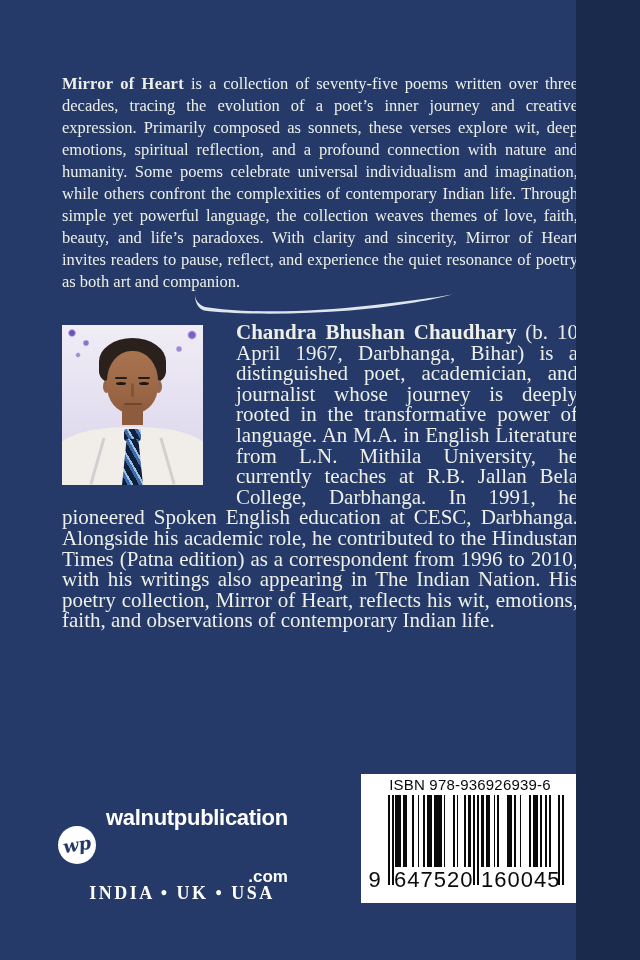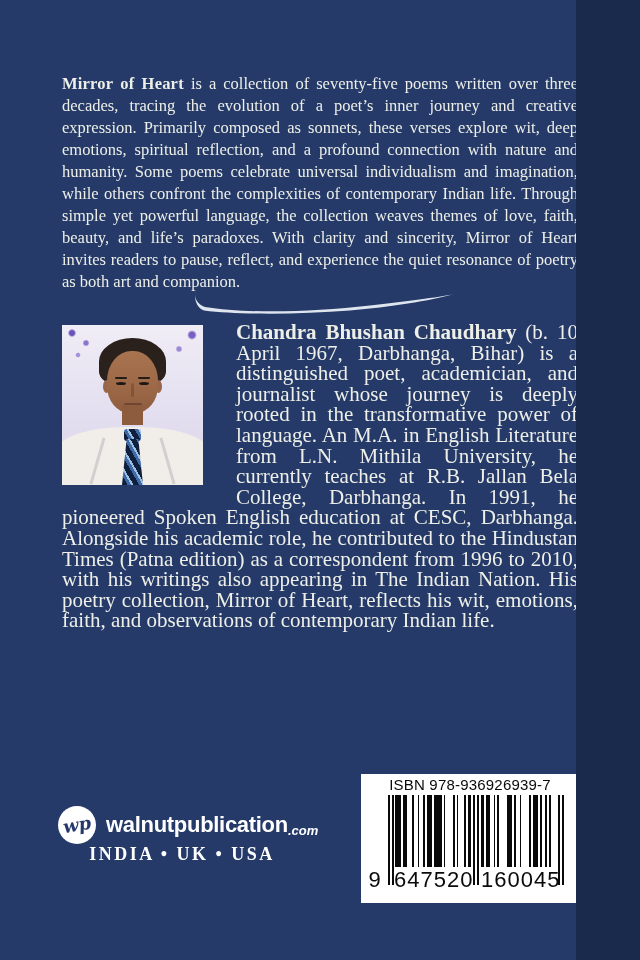--- a/index.html
+++ b/index.html
@@ -70,23 +70,23 @@
     background:repeating-linear-gradient(60deg,#101f3d 0 5px,#3f6aa8 5px 8px,#9cc0e2 8px 10px);}
 
   
   .publisher{position:absolute;left:44px;top:806px;width:276px;color:#ffffff;
     font-family:"Liberation Sans", sans-serif;}
   .pub-row{display:flex;align-items:center;gap:10px;padding-left:14px;}
   .pub-circle{width:38px;height:38px;border-radius:50%;background:#ffffff;
     display:flex;align-items:center;justify-content:center;flex:0 0 auto;}
   .pub-monogram{font-family:"DejaVu Serif", serif;font-style:italic;font-weight:bold;
     font-size:18px;color:#24396a;transform:rotate(-10deg);line-height:1;}
-  .pub-text{display:flex;}
+  .pub-text{display:flex;flex-direction:column;gap:40px;}
   .pub-name{font-weight:bold;font-size:22px;letter-spacing:-.3px;line-height:24px;}
-  .pub-com{align-self:flex-end;font-weight:bold;font-size:13px;line-height:13px;margin-top:0px;font-style:italic;}
+  .pub-com{align-self:flex-end;font-weight:bold;font-size:17px;line-height:13px;margin-top:0px;}
   .pub-regions{margin-top:0;text-align:center;font-family:"Liberation Serif", serif;
     font-weight:bold;font-size:18px;letter-spacing:2.5px;}
 
   
   .barcode-box{position:absolute;left:361px;top:774px;width:218px;height:129px;
     background:#ffffff;font-family:"Liberation Sans", sans-serif;color:#0a0a0a;}
   .isbn-line{position:absolute;top:2px;left:0;right:0;text-align:center;
     font-size:15px;letter-spacing:.2px;}
   .bars{position:absolute;left:27px;top:21px;width:176px;height:90px;}
   .bar{position:absolute;top:0;background:#0a0a0a;}
@@ -139,21 +139,21 @@
       </div>
       <div class="pub-text">
         <span class="pub-name">walnutpublication</span>
         <span class="pub-com">.com</span>
       </div>
     </div>
     <div class="pub-regions">INDIA • UK • USA</div>
   </div>
 
   <div class="barcode-box">
-    <div class="isbn-line">ISBN 978-936926939-7</div>
+    <div class="isbn-line">ISBN 978-936926939-6</div>
     <div class="bars">
         <div class="bar" style="left: 0px; width: 1.85263px; height: 90px;"></div>
         <div class="bar" style="left: 3.70526px; width: 1.85263px; height: 90px;"></div>
         <div class="bar" style="left: 7.41053px; width: 5.55789px; height: 75px;"></div>
         <div class="bar" style="left: 14.8211px; width: 3.70526px; height: 75px;"></div>
         <div class="bar" style="left: 24.0842px; width: 1.85263px; height: 75px;"></div>
         <div class="bar" style="left: 29.6421px; width: 1.85263px; height: 75px;"></div>
         <div class="bar" style="left: 35.2px; width: 1.85263px; height: 75px;"></div>
         <div class="bar" style="left: 38.9053px; width: 5.55789px; height: 75px;"></div>
         <div class="bar" style="left: 46.3158px; width: 7.41053px; height: 75px;"></div>

